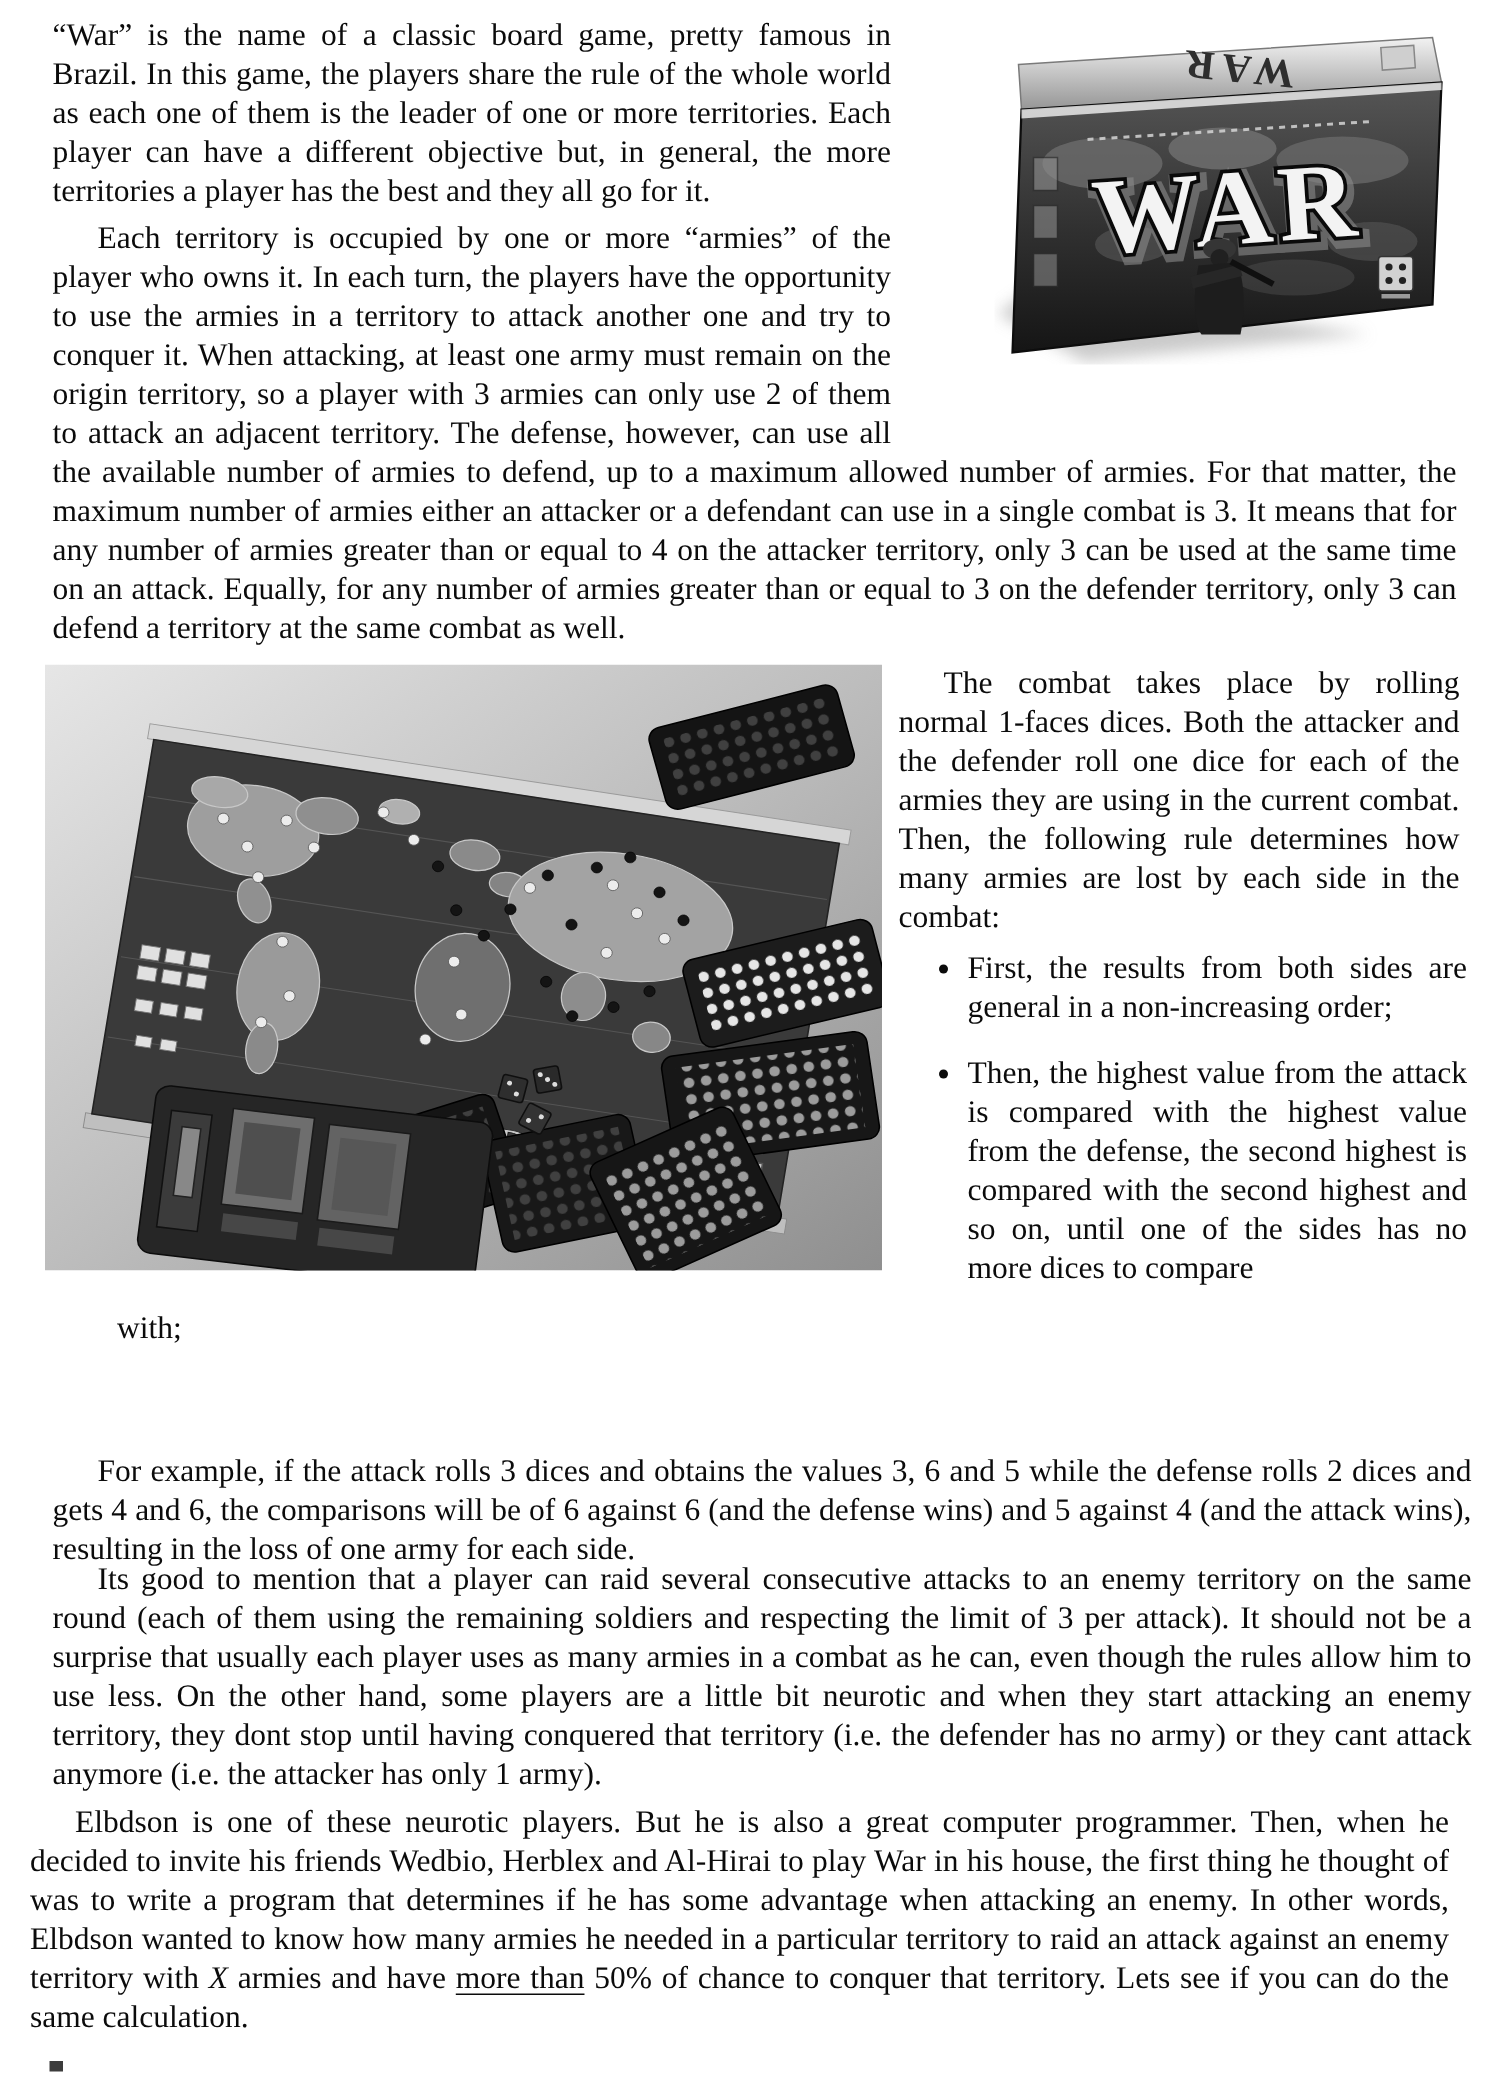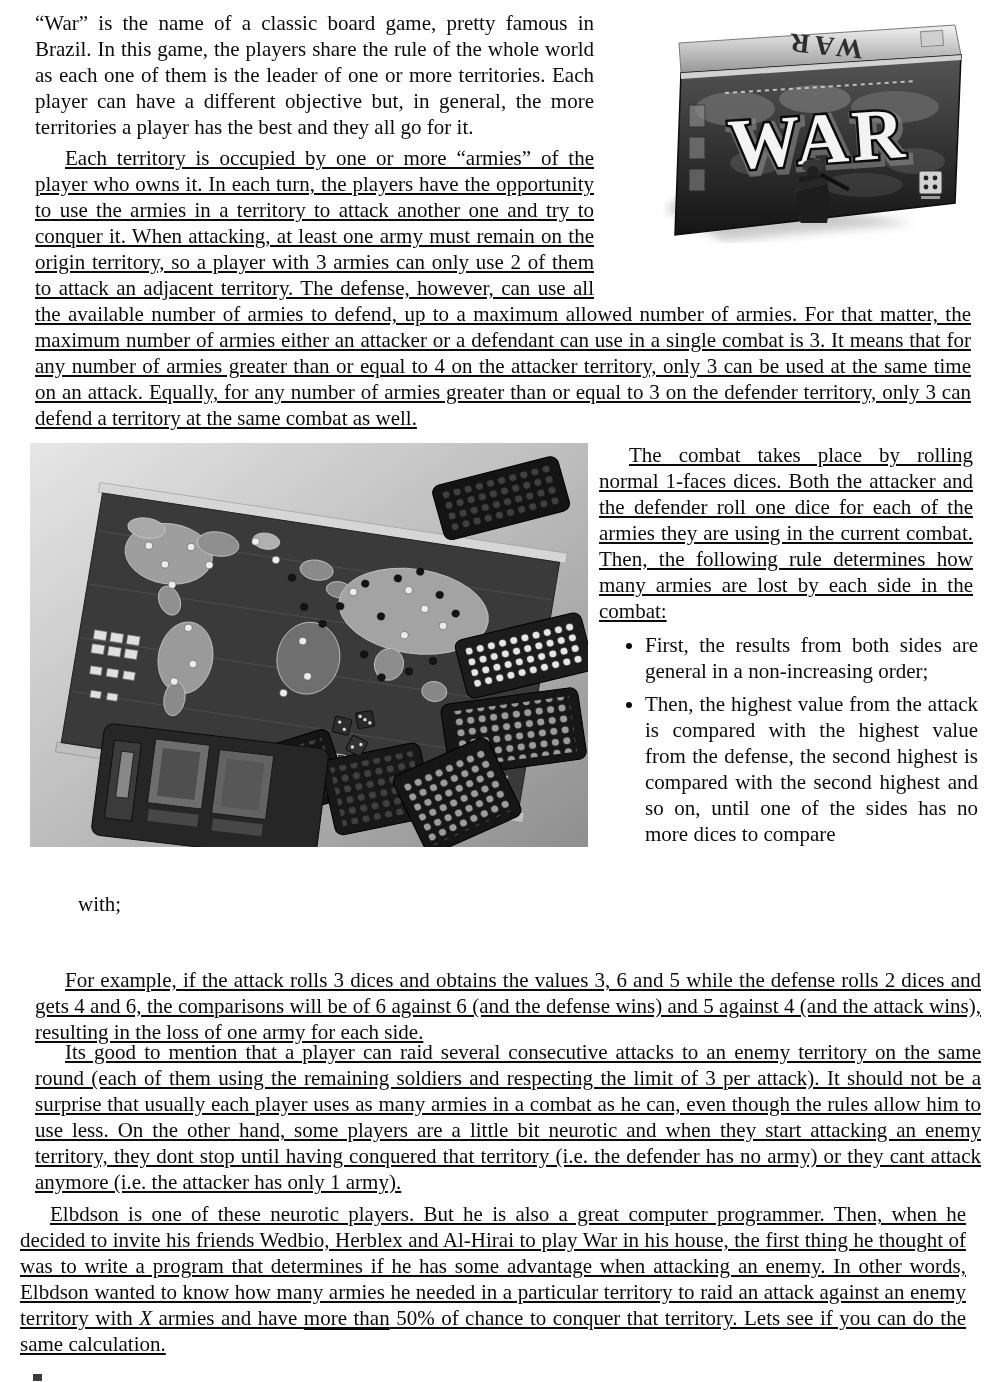--- a/index.html
+++ b/index.html
@@ -8,37 +8,37 @@
     width:1006px;height:1382px;
     margin:0 auto;
     background:#ffffff;
     font-family:"Liberation Serif","DejaVu Serif",serif;
     font-size:21px;line-height:26px;color:#0b0b0b;
     text-align:justify;
     overflow:hidden;
   }
   .flow{padding:5px 30px 0 30px;}
   p{margin:5px;}
-  .indent{text-indent:30px;text-decoration:underline;}
+  .indent{text-indent:30px;}
   .fig-box{
     float:right;
     width:313px;height:230px;
     margin:8px 0 40px 69px;
   }
   .abs{position:absolute;}
   .board-fig{left:30px;top:443px;width:558px;height:404px;}
   .right-col{left:594px;top:437px;width:384px;}
   .right-col ul, .wide-list{
     list-style:disc outside;
     margin:8px 0 0 0;
     padding:0 0 0 51px;
   }
   li{text-align:justify;}
-  li + li{margin-top:7px;}
-  .continuation{left:78px;top:891px;width:200px;text-align:left;}
+  li + li{margin-top:18px;}
+  .continuation{left:78px;top:872px;width:200px;text-align:left;}
   .wide-item{left:30px;top:888px;width:946px;}
   .wide-list{margin:0;}
   .p-example{left:30px;top:962px;width:946px;}
   .p-notes{left:30px;top:1034px;width:946px;}
   .p-problem{left:15px;top:1196px;width:946px;}
   .math-var{font-style:italic;}
   .underlined{text-decoration:underline;text-decoration-thickness:1.3px;text-underline-offset:4px;}
   .footer-fragment{left:33px;top:1374px;width:9px;height:7px;background:#3c3c3c;}
   svg{display:block;}
 </style>

